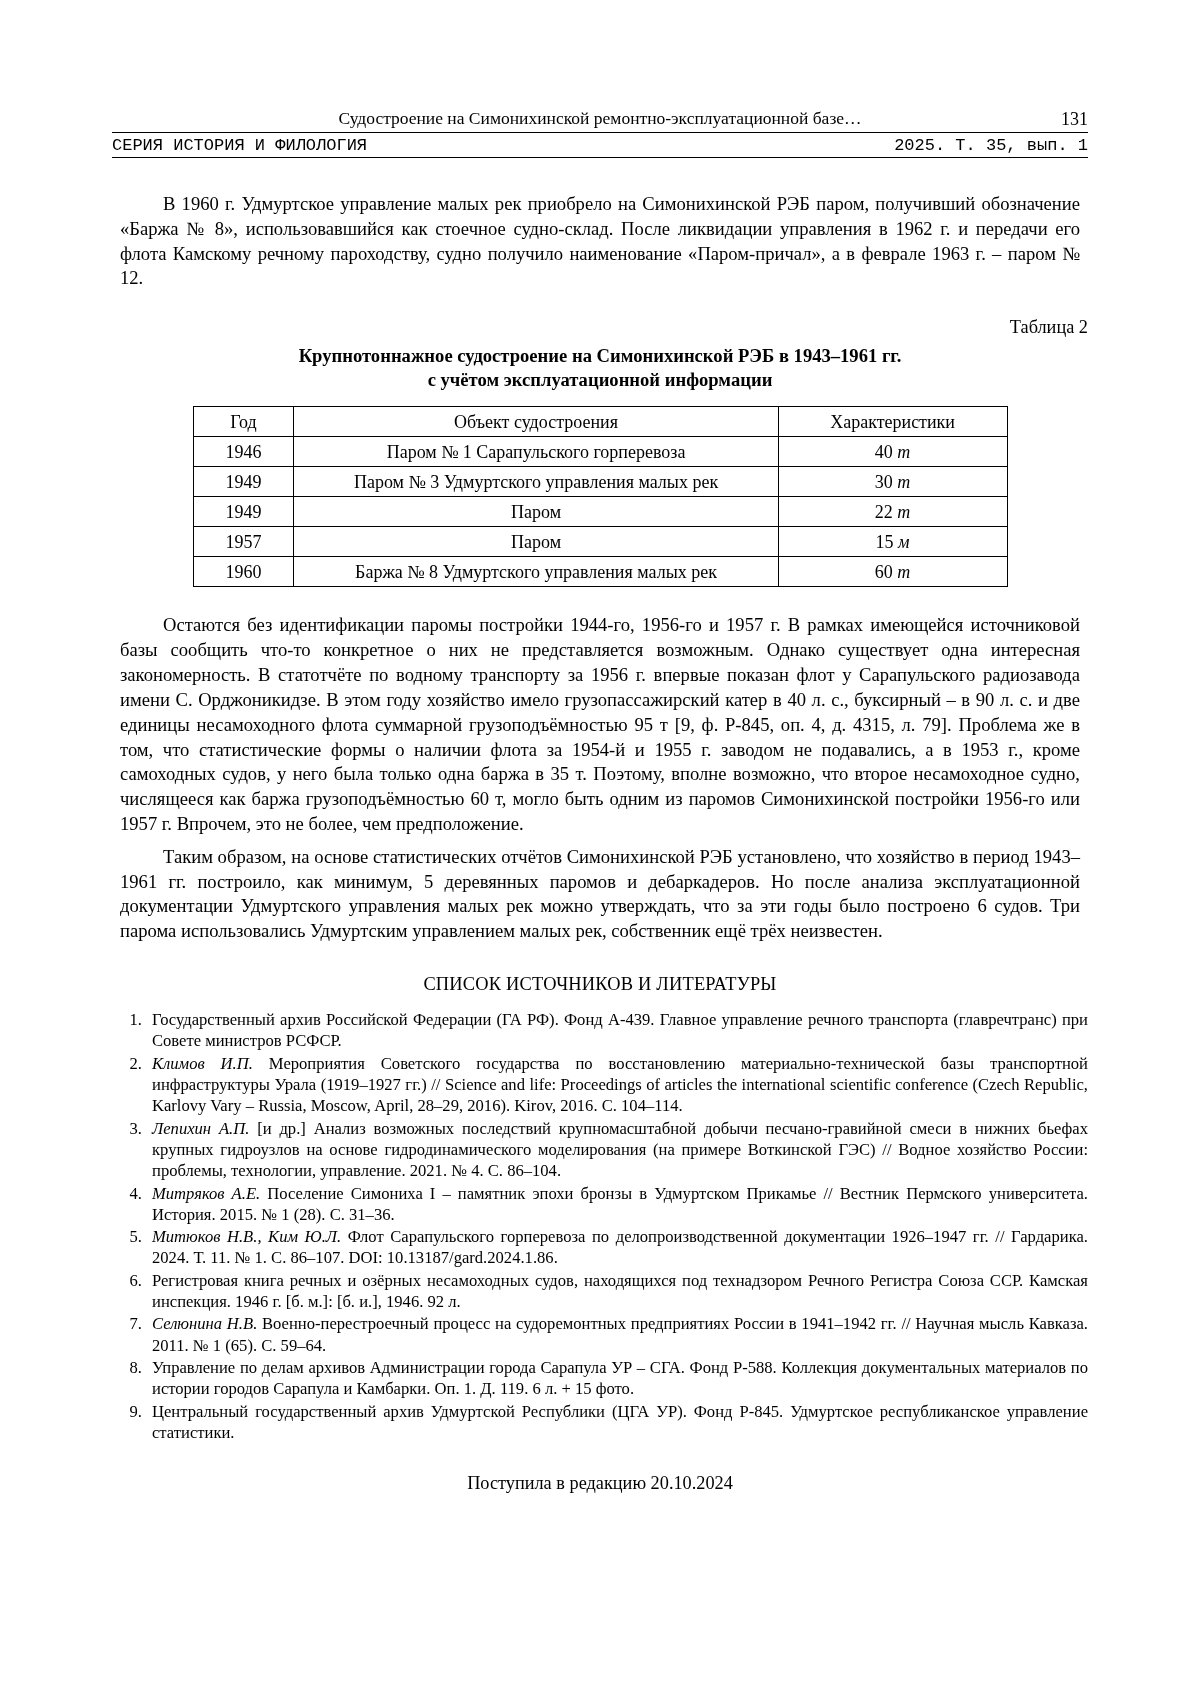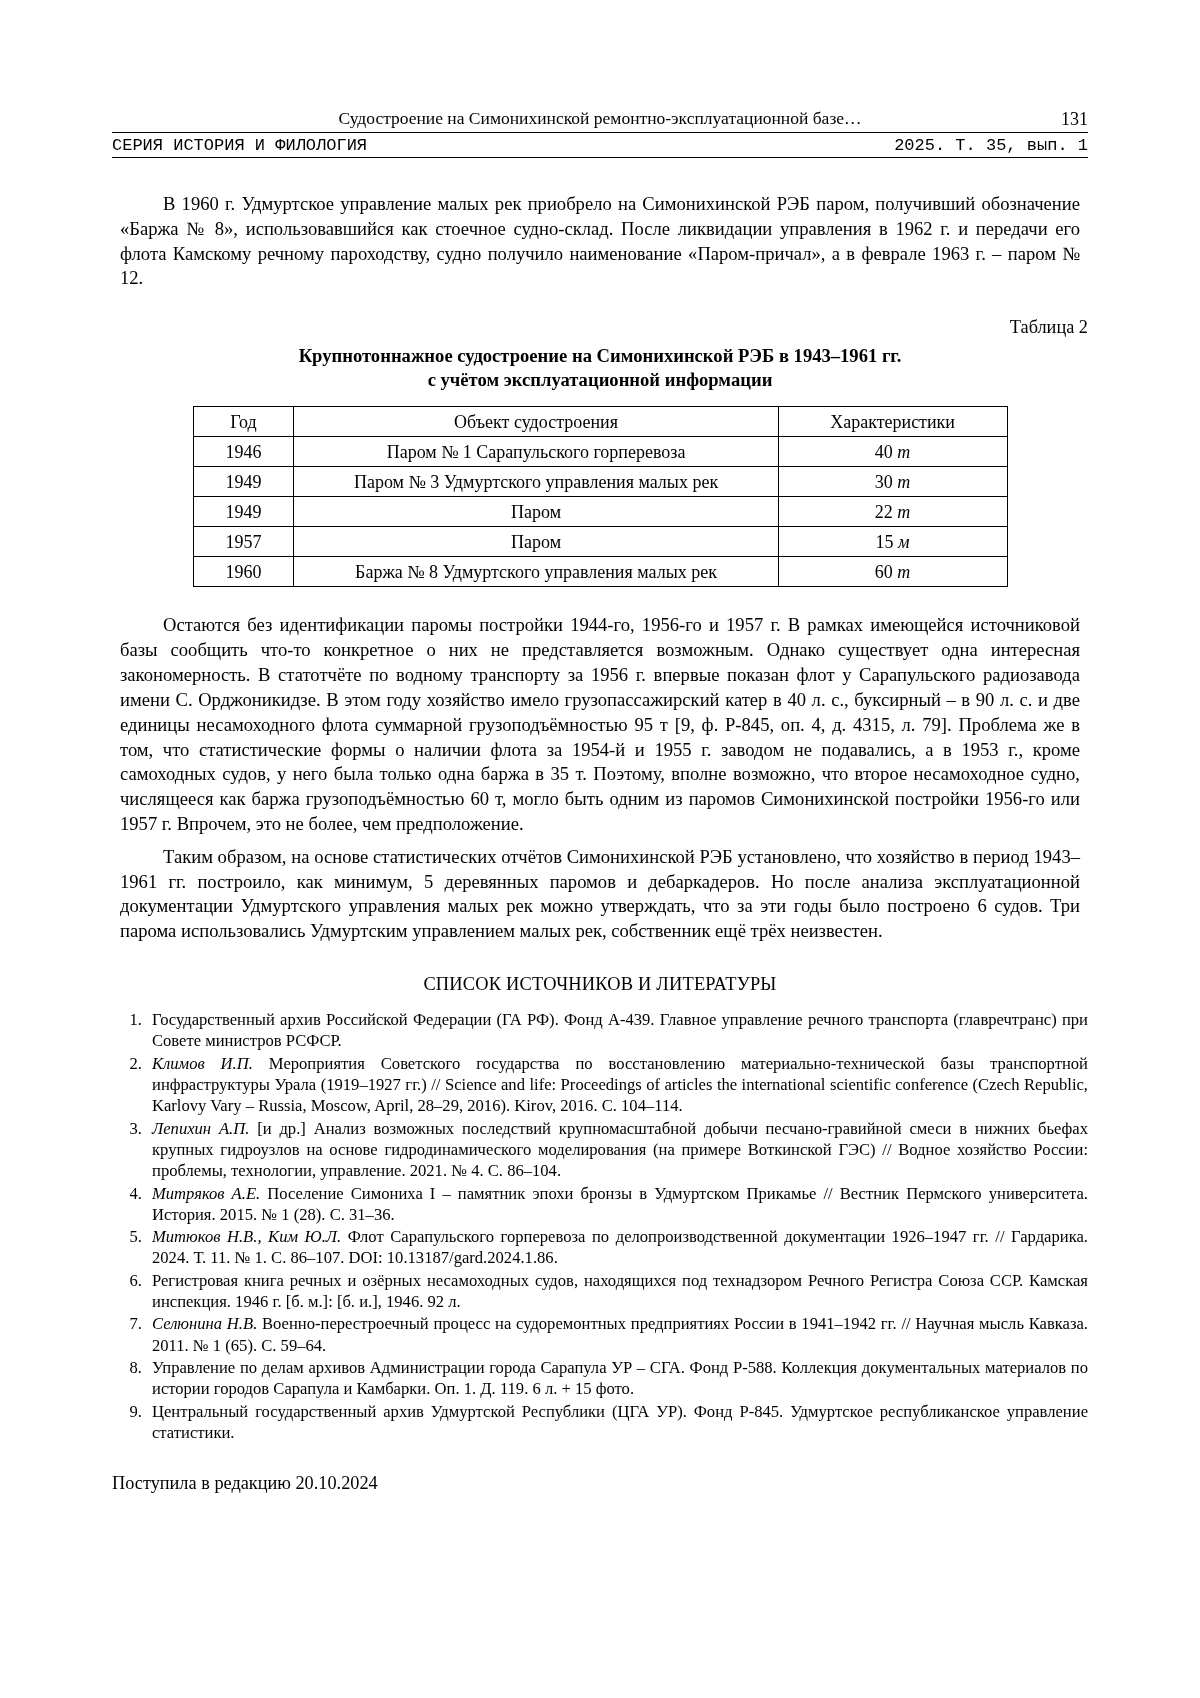--- a/index.html
+++ b/index.html
@@ -131,21 +131,21 @@
   }
   ol.refs li .num {
     position: absolute;
     left: 8px;
     top: 0;
     width: 22px;
     text-align: right;
   }
   .it { font-style: italic; }
   .received {
-    text-align: left;
+    text-align: center;
     font-size: 18.3px;
     margin-top: 30px;
   }
 </style>
 </head>
 <body>
 
 <div class="page">
   <div class="content">
 

